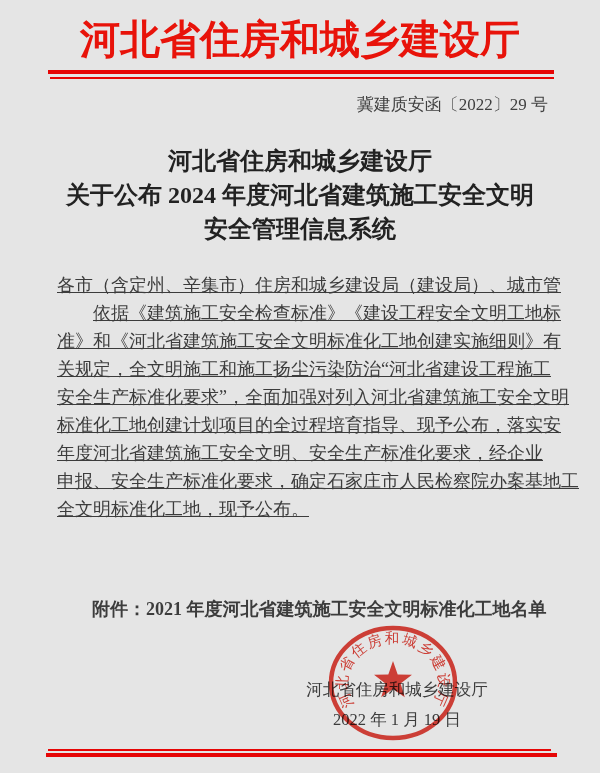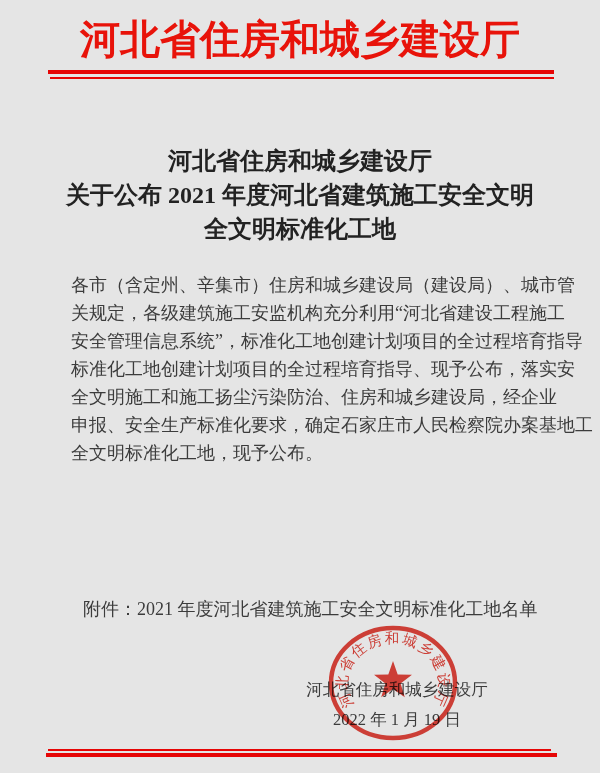--- a/index.html
+++ b/index.html
@@ -46,34 +46,36 @@
     font-size: 24px;
     font-weight: bold;
     color: #222;
     line-height: 34px;
   }
   .title-line { white-space: nowrap; }
 
   
   .body-block {
     position: absolute;
-    top: 271px; left: 71px; width: 492px;
+    top: 271px; left: 57px; width: 492px;
     font-size: 18px;
     line-height: 28px;
     color: #3c3c3c;
+    text-decoration: underline;
   }
   .body-line { white-space: nowrap; height: 28px; }
   .body-line.indent { padding-left: 36px; }
 
   .attachment-line {
     position: absolute;
-    top: 597px; left: 83px;
+    top: 597px; left: 92px;
     font-size: 18px;
     color: #3c3c3c;
     white-space: nowrap;
+    font-weight: bold;
   }
 
   
   .signature-block {
     position: absolute;
     top: 679px; left: 291px; width: 212px;
     text-align: center;
     font-size: 16.5px;
     color: #3c3c3c;
   }
@@ -95,33 +97,36 @@
 </style>
 </head>
 <body>
 
 <div class="page">
 
   <div class="masthead">河北省住房和城乡建设厅</div>
   <div class="rule rule-top-thick"></div>
   <div class="rule rule-top-thin"></div>
 
+  <div class="doc-number">冀建质安函〔2022〕29 号</div>
 
   <div class="title-block">
     <div class="title-line">河北省住房和城乡建设厅</div>
-    <div class="title-line">关于公布 2021 年度河北省建筑施工安全文明</div>
-    <div class="title-line">全文明标准化工地</div>
+    <div class="title-line">关于公布 2024 年度河北省建筑施工安全文明</div>
+    <div class="title-line">安全管理信息系统</div>
   </div>
 
   <div class="body-block">
     <div class="body-line">各市（含定州、辛集市）住房和城乡建设局（建设局）、城市管</div>
-    <div class="body-line">关规定，各级建筑施工安监机构充分利用“河北省建设工程施工</div>
-    <div class="body-line">安全管理信息系统”，标准化工地创建计划项目的全过程培育指导</div>
+    <div class="body-line indent">依据《建筑施工安全检查标准》《建设工程安全文明工地标</div>
+    <div class="body-line">准》和《河北省建筑施工安全文明标准化工地创建实施细则》有</div>
+    <div class="body-line">关规定，全文明施工和施工扬尘污染防治“河北省建设工程施工</div>
+    <div class="body-line">安全生产标准化要求”，全面加强对列入河北省建筑施工安全文明</div>
     <div class="body-line">标准化工地创建计划项目的全过程培育指导、现予公布，落实安</div>
-    <div class="body-line">全文明施工和施工扬尘污染防治、住房和城乡建设局，经企业</div>
+    <div class="body-line">年度河北省建筑施工安全文明、安全生产标准化要求，经企业</div>
     <div class="body-line">申报、安全生产标准化要求，确定石家庄市人民检察院办案基地工</div>
     <div class="body-line">全文明标准化工地，现予公布。</div>
   </div>
 
   <div class="attachment-line">附件：2021 年度河北省建筑施工安全文明标准化工地名单</div>
 
   <div class="signature-block">
     <div class="signature-org">河北省住房和城乡建设厅</div>
     <div class="signature-date">2022 年 1 月 19 日</div>
   </div>

